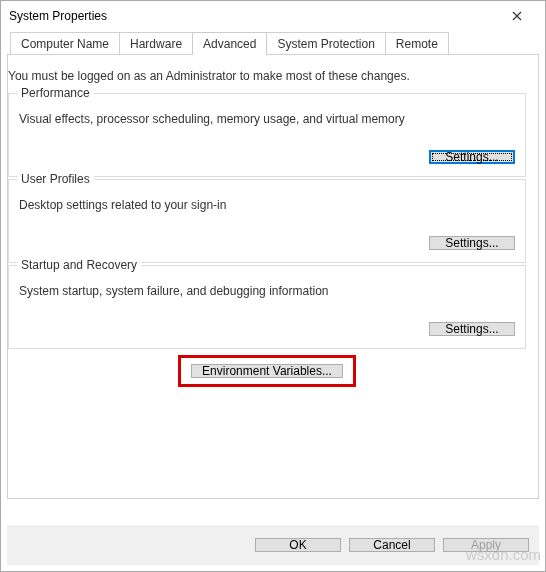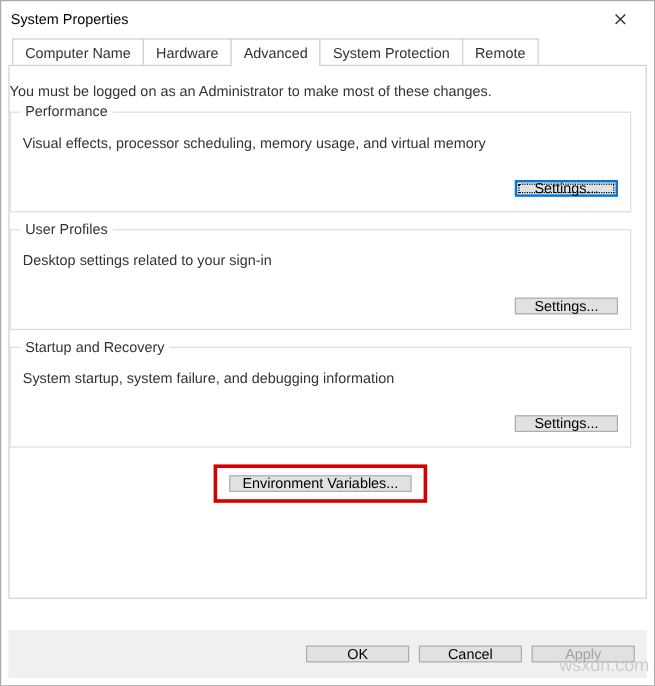--- a/index.html
+++ b/index.html
@@ -8,21 +8,21 @@
     .titlebar { height: 30px; display: flex; align-items: center; padding: 0 8px; justify-content: space-between; }
     .titlebar .title { color: #000; }
     .close { width: 40px; height: 28px; display: flex; align-items: center; justify-content: center; font-size: 14px; color: #333; }
     .body-area { position: absolute; top: 30px; left: 6px; right: 6px; bottom: 50px; }
     .tabs { display: flex; align-items: flex-end; padding-left: 3px; }
     .tab { padding: 4px 10px; border: 1px solid #d0d0d0; border-bottom: none; background: #fff; color: #333; position: relative; top: 1px; margin-right: -1px; }
     .tab.active { background: #fff; border-color: #ccc; z-index: 2; }
     .tab:not(.active) { background: #fff; }
     .tabpanel { border: 1px solid #d0d0d0; background: #fff; padding: 14px 12px 12px 0; min-height: 445px; position: relative; }
     .lead { color: #333; margin-bottom: 10px; }
-    .group { border: 1px solid #dcdcdc; margin-bottom: 14px; position: relative; padding: 18px 10px 12px 10px; }
+    .group { border: 1px solid #dcdcdc; margin-bottom: 2px; position: relative; padding: 18px 10px 12px 10px; }
     .group .legend { position: absolute; top: -8px; left: 8px; background: #fff; padding: 0 4px; color: #333; }
     .group .desc { color: #333; }
     .btnrow { display: flex; justify-content: flex-end; margin-top: 24px; }
     .btn { min-width: 86px; height: 14px; background: #e1e1e1; border: 1px solid #adadad; color: #000; display: inline-flex; align-items: center; justify-content: center; padding: 0 10px; }
     .btn.focus { border: 2px solid #0078d7; outline: 1px dotted #000; outline-offset: -4px; }
     .btn.disabled { color: #a0a0a0; }
     .envrow { display: flex; justify-content: center; margin-top: 6px; }
     .envbox { border: 3px solid #d60000; padding: 6px 10px; display: inline-block; }
     .envbox .btn { min-width: 145px; }
     .footer { position: absolute; left: 6px; right: 6px; bottom: 6px; height: 40px; background: #f0f0f0; display: flex; justify-content: flex-end; align-items: center; gap: 8px; padding-right: 10px; border-top: 0; }

